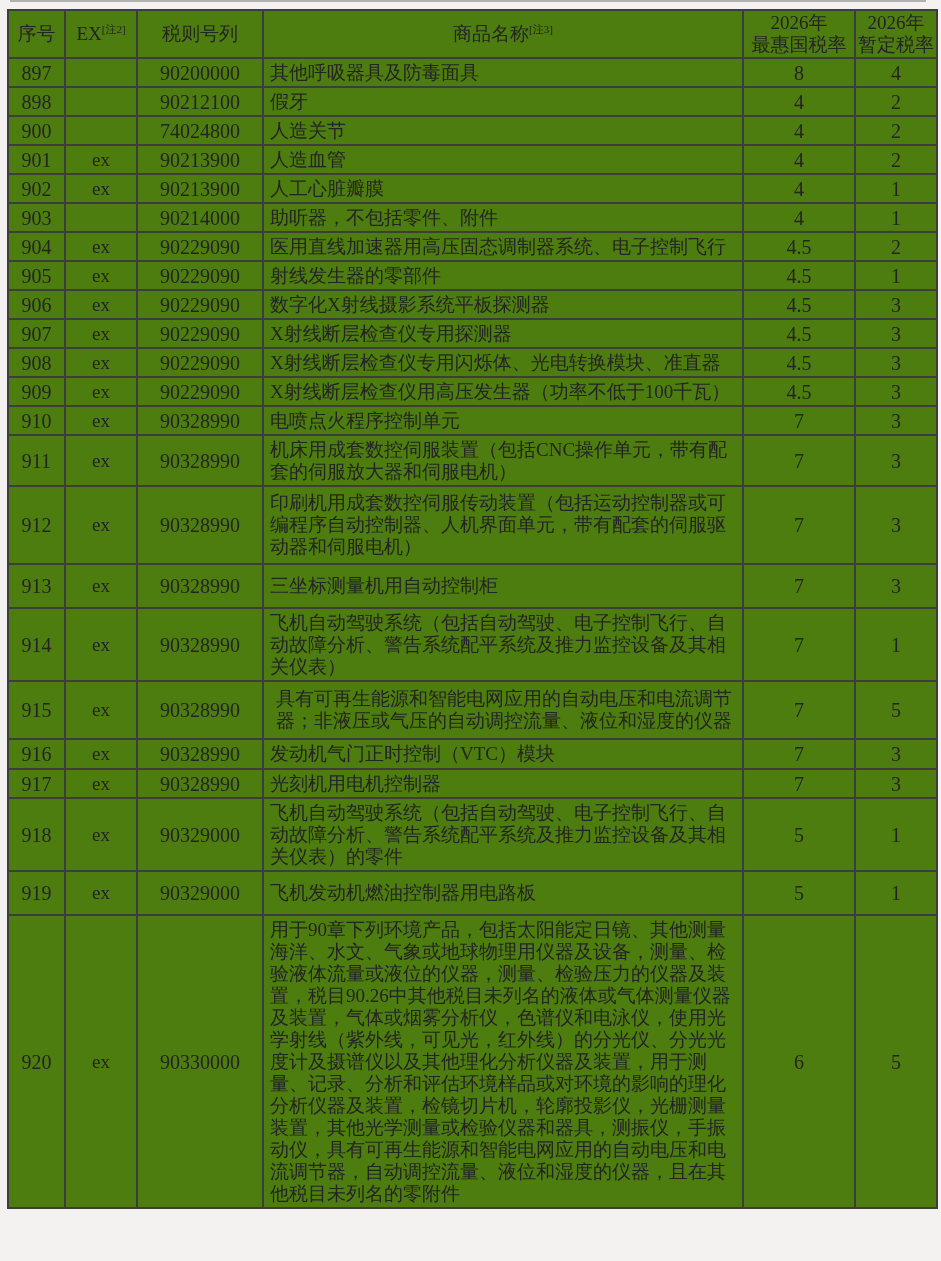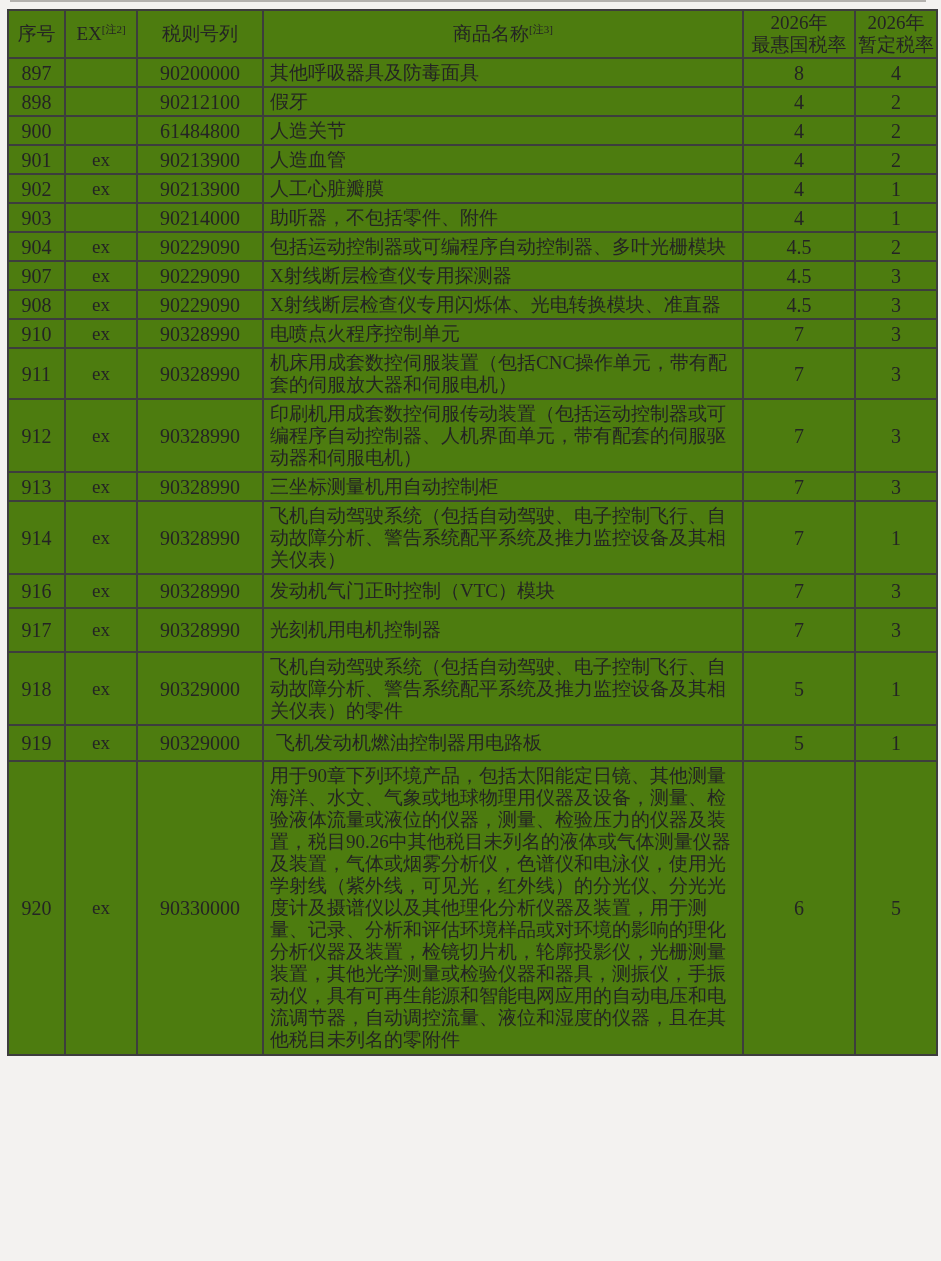--- a/index.html
+++ b/index.html
@@ -104,21 +104,21 @@
     <td class="c-no">898</td>
     <td class="c-ex"></td>
     <td class="c-code">90212100</td>
     <td class="c-name">假牙</td>
     <td class="c-rate">4</td>
     <td class="c-rate">2</td>
   </tr>
       <tr>
     <td class="c-no">900</td>
     <td class="c-ex"></td>
-    <td class="c-code">61484800</td>
+    <td class="c-code">74024800</td>
     <td class="c-name">人造关节</td>
     <td class="c-rate">4</td>
     <td class="c-rate">2</td>
   </tr>
       <tr>
     <td class="c-no">901</td>
     <td class="c-ex">ex</td>
     <td class="c-code">90213900</td>
     <td class="c-name">人造血管</td>
     <td class="c-rate">4</td>
@@ -137,41 +137,65 @@
     <td class="c-ex"></td>
     <td class="c-code">90214000</td>
     <td class="c-name">助听器，不包括零件、附件</td>
     <td class="c-rate">4</td>
     <td class="c-rate">1</td>
   </tr>
       <tr>
     <td class="c-no">904</td>
     <td class="c-ex">ex</td>
     <td class="c-code">90229090</td>
-    <td class="c-name">包括运动控制器或可编程序自动控制器、多叶光栅模块</td>
-    <td class="c-rate">4.5</td>
-    <td class="c-rate">2</td>
+    <td class="c-name">医用直线加速器用高压固态调制器系统、电子控制飞行</td>
+    <td class="c-rate">4.5</td>
+    <td class="c-rate">2</td>
+  </tr>
+      <tr>
+    <td class="c-no">905</td>
+    <td class="c-ex">ex</td>
+    <td class="c-code">90229090</td>
+    <td class="c-name">射线发生器的零部件</td>
+    <td class="c-rate">4.5</td>
+    <td class="c-rate">1</td>
+  </tr>
+      <tr>
+    <td class="c-no">906</td>
+    <td class="c-ex">ex</td>
+    <td class="c-code">90229090</td>
+    <td class="c-name">数字化X射线摄影系统平板探测器</td>
+    <td class="c-rate">4.5</td>
+    <td class="c-rate">3</td>
   </tr>
       <tr>
     <td class="c-no">907</td>
     <td class="c-ex">ex</td>
     <td class="c-code">90229090</td>
     <td class="c-name">X射线断层检查仪专用探测器</td>
     <td class="c-rate">4.5</td>
     <td class="c-rate">3</td>
   </tr>
       <tr>
     <td class="c-no">908</td>
     <td class="c-ex">ex</td>
     <td class="c-code">90229090</td>
     <td class="c-name">X射线断层检查仪专用闪烁体、光电转换模块、准直器</td>
     <td class="c-rate">4.5</td>
     <td class="c-rate">3</td>
   </tr>
       <tr>
+    <td class="c-no">909</td>
+    <td class="c-ex">ex</td>
+    <td class="c-code">90229090</td>
+    <td class="c-name">X射线断层检查仪用高压发生器（功率不低于100千瓦）</td>
+    <td class="c-rate">4.5</td>
+    <td class="c-rate">3</td>
+  </tr>
+      <tr>
     <td class="c-no">910</td>
     <td class="c-ex">ex</td>
     <td class="c-code">90328990</td>
     <td class="c-name">电喷点火程序控制单元</td>
     <td class="c-rate">7</td>
     <td class="c-rate">3</td>
   </tr>
       <tr>
     <td class="c-no">911</td>
     <td class="c-ex">ex</td>
@@ -196,20 +220,28 @@
     <td class="c-rate">7</td>
     <td class="c-rate">3</td>
   </tr>
       <tr>
     <td class="c-no">914</td>
     <td class="c-ex">ex</td>
     <td class="c-code">90328990</td>
     <td class="c-name">飞机自动驾驶系统（包括自动驾驶、电子控制飞行、自动故障分析、警告系统配平系统及推力监控设备及其相关仪表）</td>
     <td class="c-rate">7</td>
     <td class="c-rate">1</td>
+  </tr>
+      <tr>
+    <td class="c-no">915</td>
+    <td class="c-ex">ex</td>
+    <td class="c-code">90328990</td>
+    <td class="c-name">具有可再生能源和智能电网应用的自动电压和电流调节器；非液压或气压的自动调控流量、液位和湿度的仪器</td>
+    <td class="c-rate">7</td>
+    <td class="c-rate">5</td>
   </tr>
       <tr>
     <td class="c-no">916</td>
     <td class="c-ex">ex</td>
     <td class="c-code">90328990</td>
     <td class="c-name">发动机气门正时控制（VTC）模块</td>
     <td class="c-rate">7</td>
     <td class="c-rate">3</td>
   </tr>
       <tr>

